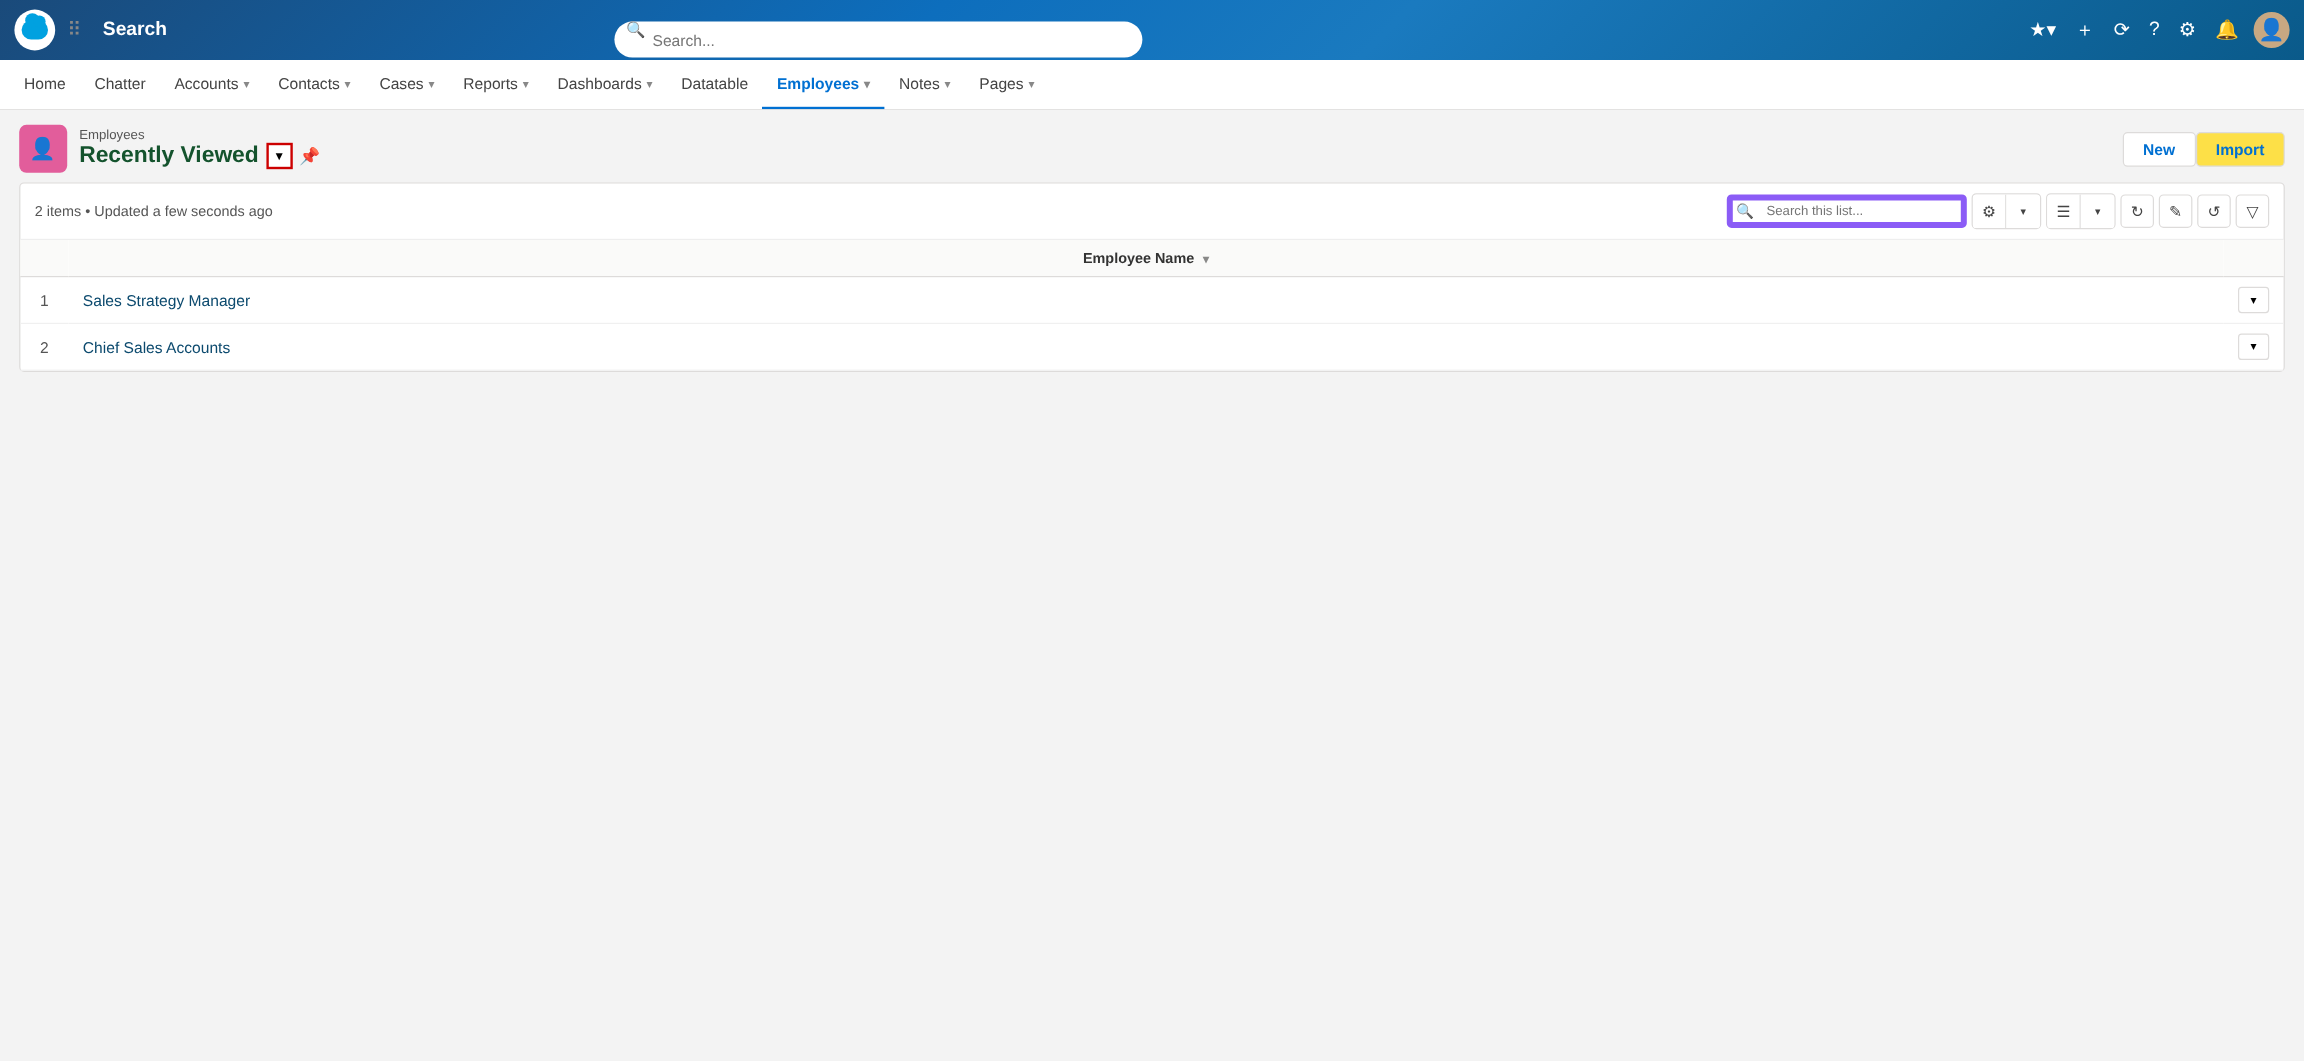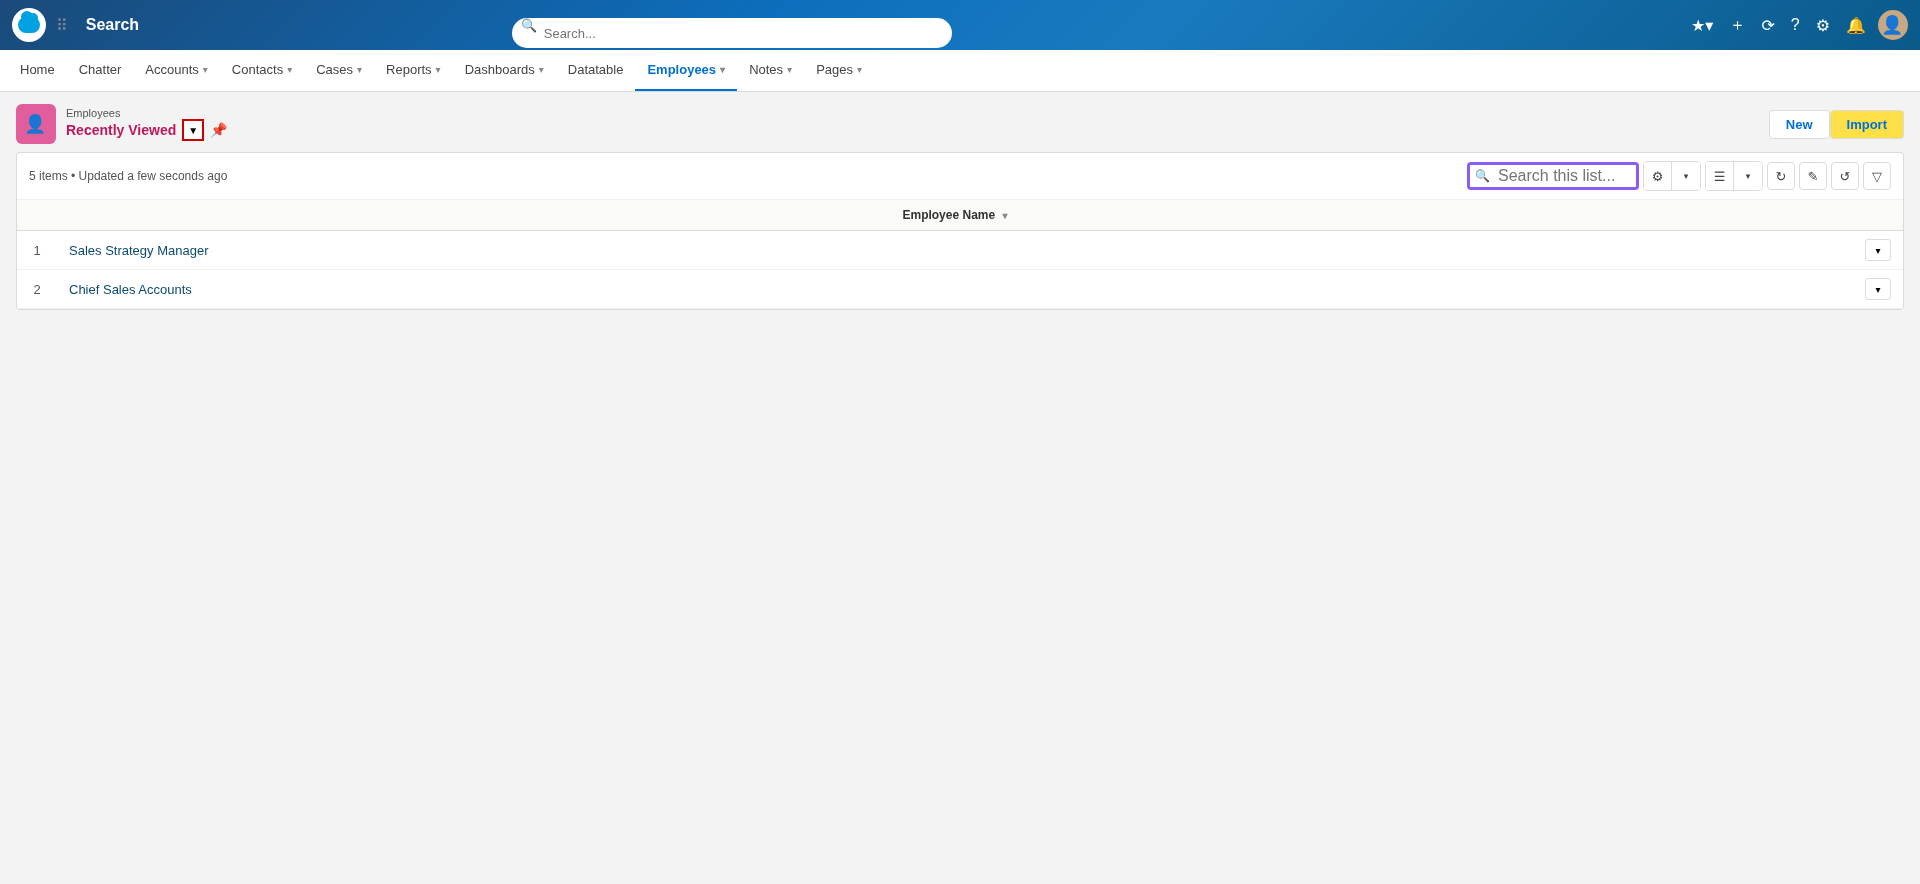--- a/index.html
+++ b/index.html
@@ -168,23 +168,23 @@
     .list-title-text .breadcrumb-label {
       font-size: 11px;
       color: #555;
     }
     .list-title-text .title-row {
       display: flex;
       align-items: center;
       gap: 6px;
     }
     .list-title-text h1 {
-      font-size: 14px;
+      font-size: 19px;
       font-weight: 700;
-      color: #be185d;
+      color: #14532d;
     }
     .dropdown-btn {
       display: inline-flex;
       align-items: center;
       justify-content: center;
       width: 22px; height: 22px;
       border: 2px solid #c00;
       background: white;
       cursor: pointer;
       font-size: 10px;
@@ -241,26 +241,26 @@
     }
     .list-tools {
       display: flex;
       align-items: center;
       gap: 4px;
     }
     .search-list-wrap {
       position: relative;
     }
     .search-list-wrap input {
-      width: 172px;
+      width: 200px;
       height: 28px;
-      border: 3px solid #8b5cf6;
+      border: 5px solid #8b5cf6;
       border-radius: 4px;
       padding: 0 8px 0 28px;
-      font-size: 16px;
+      font-size: 11px;
       outline: none;
     }
     .search-list-wrap .s-icon {
       position: absolute;
       left: 8px; top: 50%;
       transform: translateY(-50%);
       color: #888;
       font-size: 12px;
     }
     .tool-btn {
@@ -393,21 +393,21 @@
     </div>
     <div class="list-header-actions">
       <button class="btn-new">New</button>
       <button class="btn-import">Import</button>
     </div>
   </div>
 
   <div class="list-table-area">
 
     <div class="list-controls">
-      <span class="list-status">5 items • Updated a few seconds ago</span>
+      <span class="list-status">2 items • Updated a few seconds ago</span>
       <div class="list-tools">
         <div class="search-list-wrap">
           <span class="s-icon">🔍</span>
           <input type="text" placeholder="Search this list..." style="">
         </div>
         <div class="tool-btn-group">
           <button class="tool-btn">⚙</button>
           <button class="tool-btn" style="font-size:9px;">▾</button>
         </div>
         <div class="tool-btn-group">

